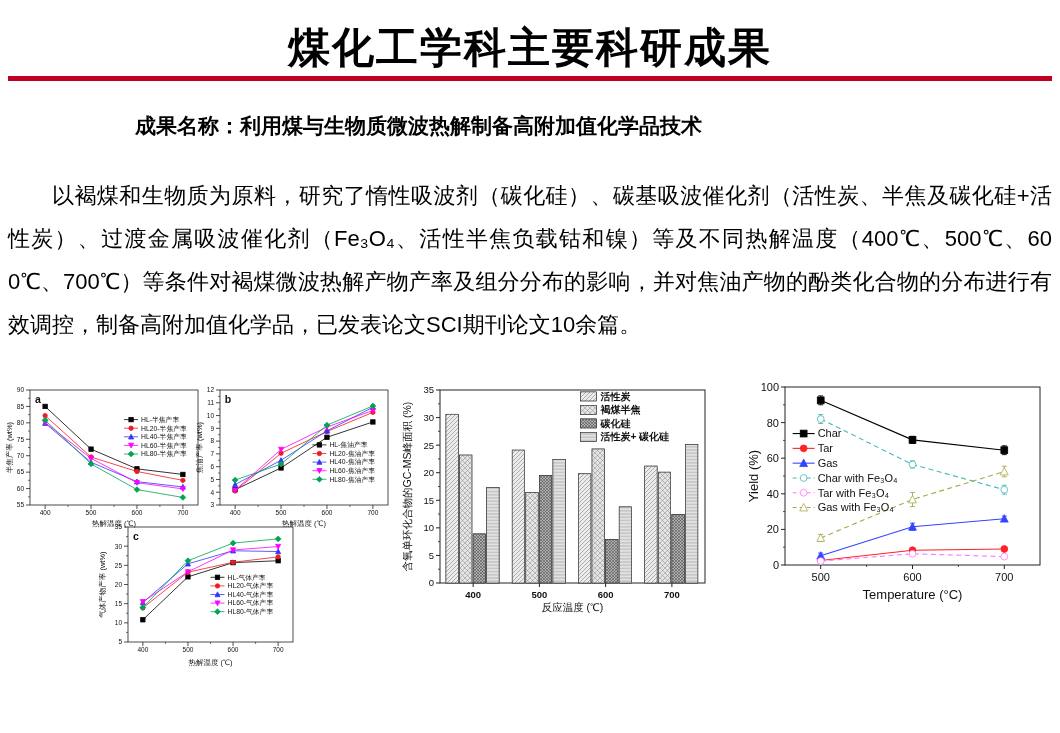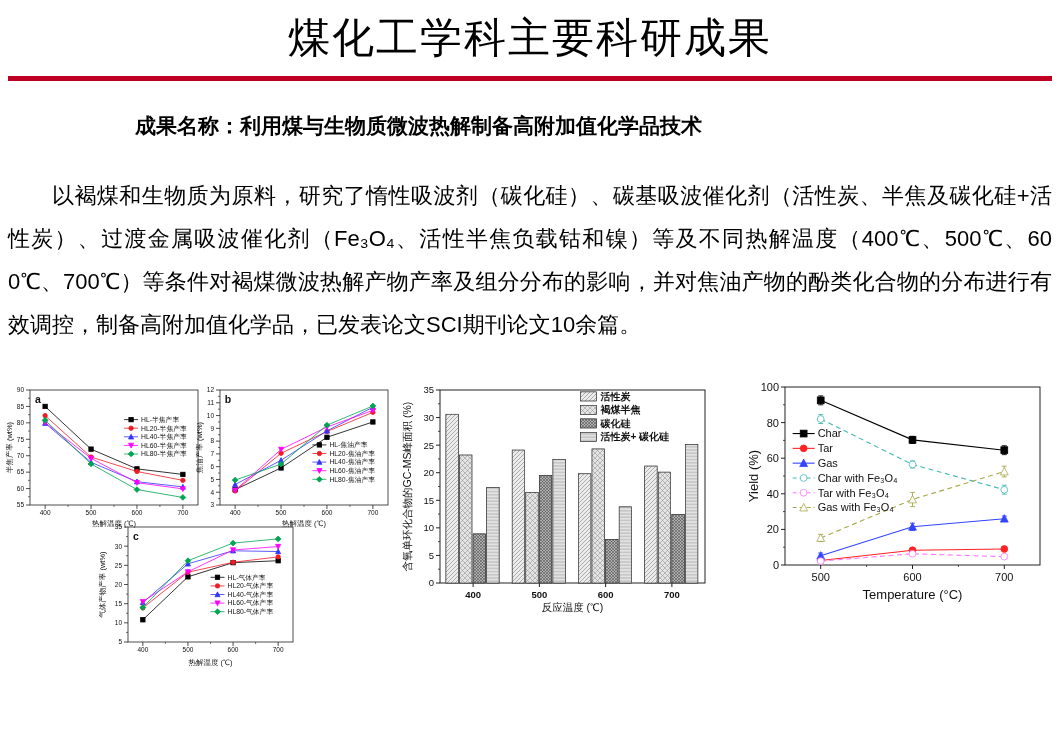--- a/index.html
+++ b/index.html
@@ -1,18 +1,18 @@
 <!DOCTYPE html>
 <html><head>
 <meta charset="utf-8">
 <style>
   html,body{margin:0;padding:0;background:#fff;}
   body{width:1060px;height:733px;position:relative;overflow:hidden;
        font-family:"Liberation Sans",sans-serif;color:#000;}
-  .title{margin:10px 0 0 0;text-align:center;font-size:42px;font-weight:normal;
+  .title{margin:20px 0 0 0;text-align:center;font-size:42px;font-weight:bold;
          letter-spacing:2px;line-height:56px;font-family:"Liberation Sans",sans-serif;}
   .divider{position:absolute;left:8px;right:8px;top:76px;height:5px;background:#c00023;}
   .subtitle{position:absolute;left:135px;top:112px;font-size:21px;font-weight:bold;
             font-family:"Liberation Sans",sans-serif;}
   .paragraph{position:absolute;left:8px;top:152px;width:1044px;
              font-family:Liberation Sans, sans-serif;font-size:22px;line-height:43px;
              text-align:justify;text-indent:2em;word-break:break-all;}
   .chart{position:absolute;}
   #chart-semi-char-yield{left:4px;top:380px;width:204px;height:150px;}
   #chart-tar-yield{left:194px;top:380px;width:210px;height:150px;}

